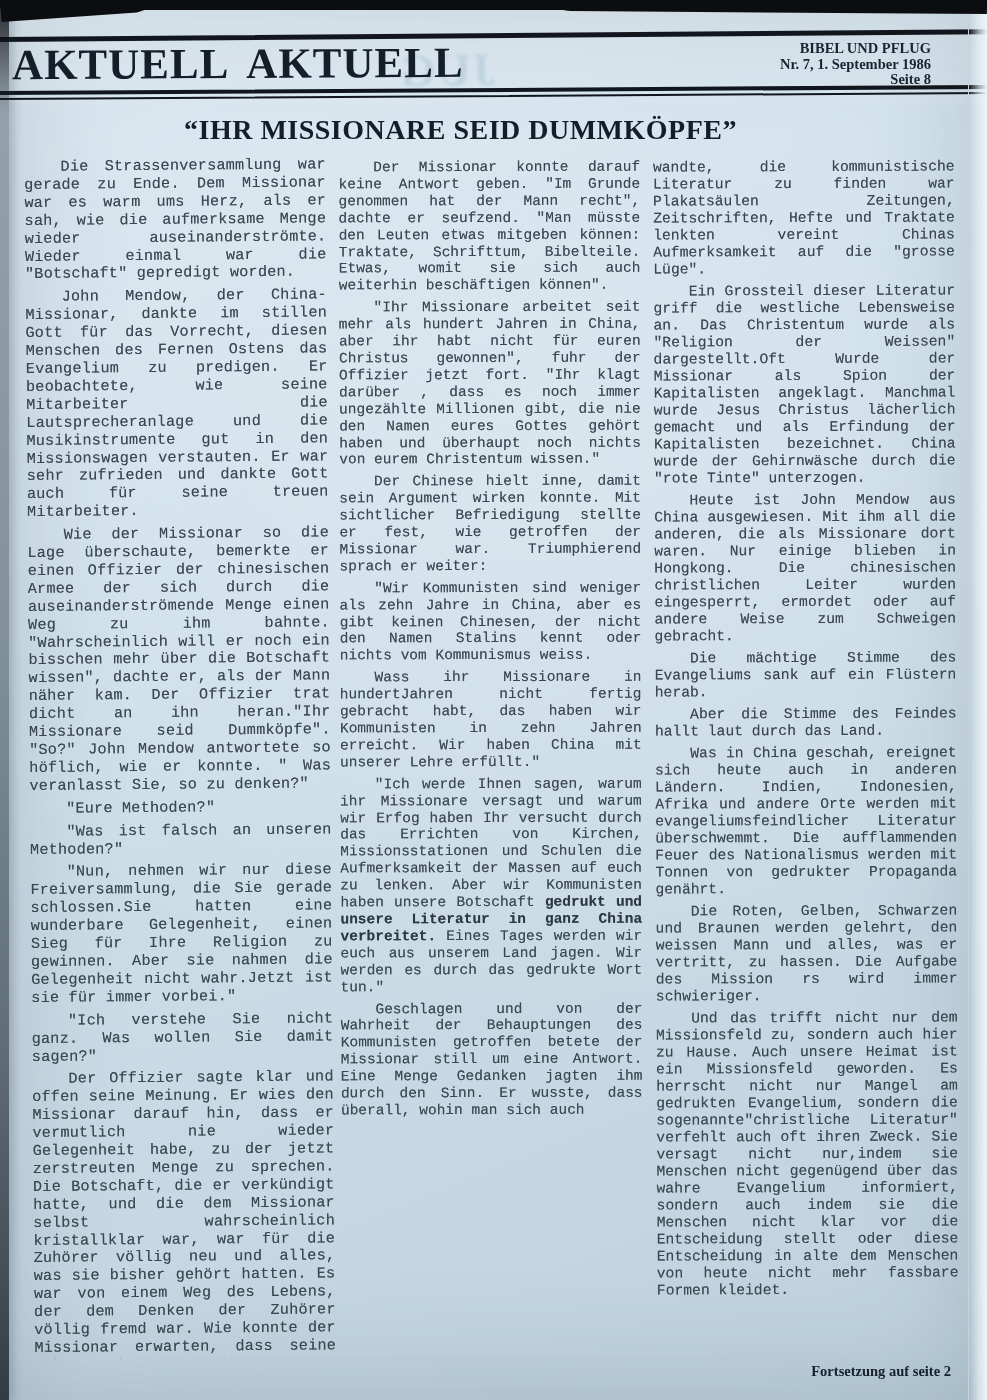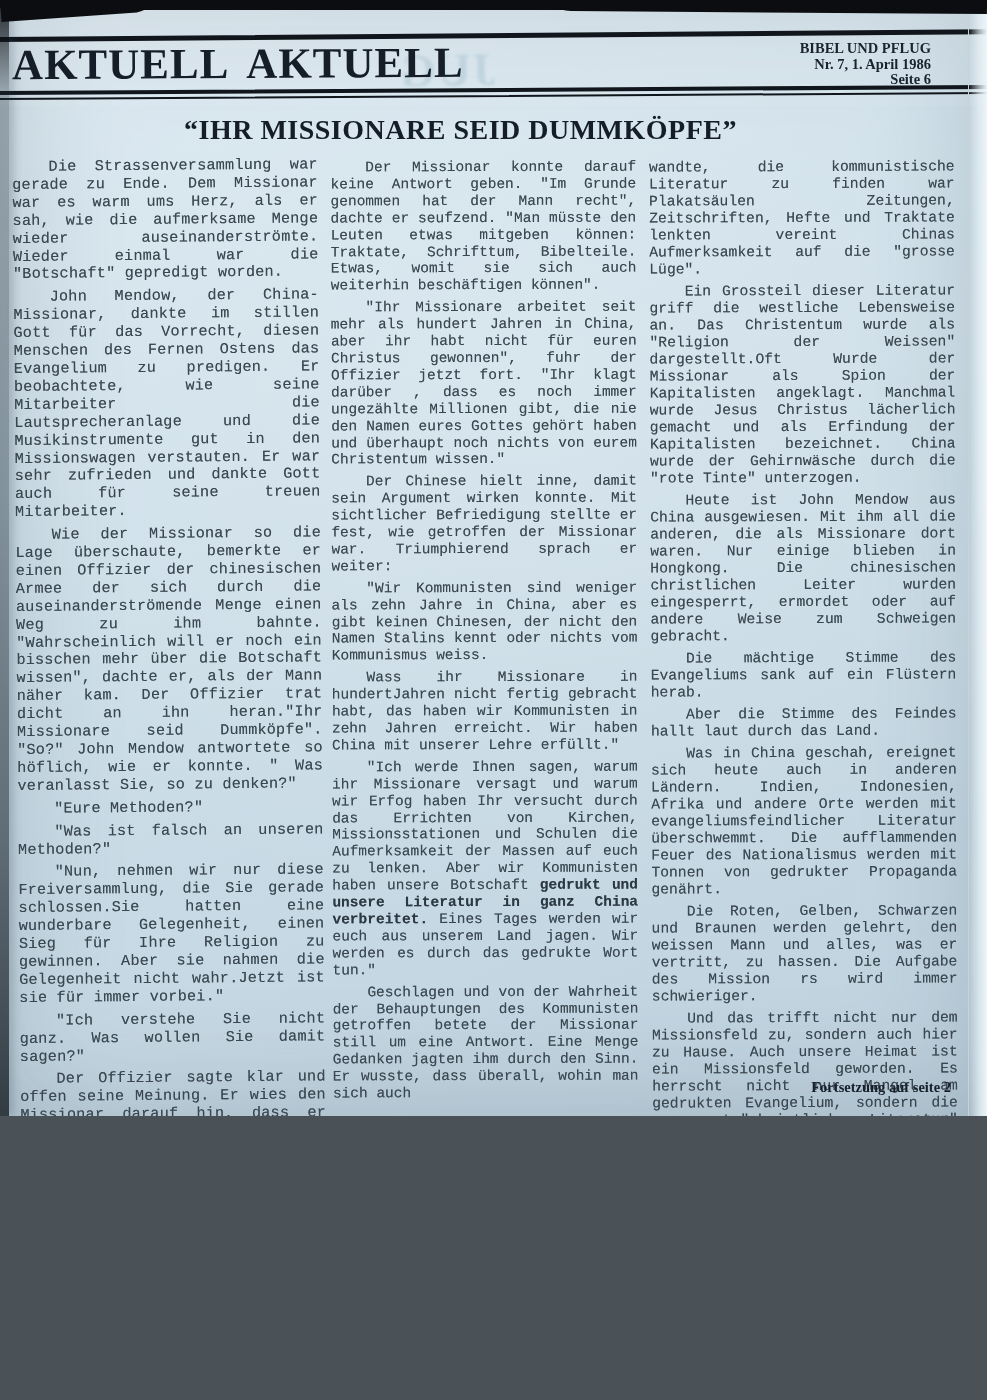--- a/index.html
+++ b/index.html
@@ -5,21 +5,21 @@
   :root{
     --paper:#cfe0ea;
     --paper-light:#e0edf4;
     --ink:#3a4750;
     --headline-ink:#141d28;
     --rule:#10161c;
   }
   html,body{margin:0;padding:0;background:#4a5257;}
   .page{
     position:relative;
-    width:987px;height:1116px;
+    width:987px;height:1400px;
     margin:0 auto;
     overflow:hidden;
     background:
       radial-gradient(ellipse 1200px 900px at 55% 35%, rgba(255,255,255,0.20), rgba(255,255,255,0) 60%),
       linear-gradient(158deg,#dce9f1 0%, var(--paper) 38%, #c6d8e3 72%, #bed1dd 100%);
     box-shadow: inset 0 0 120px rgba(60,80,95,0.25);
     font-family:"Liberation Serif", serif;
   }
 
   
@@ -68,21 +68,21 @@
 
   
   .headline{position:relative;z-index:2;text-align:center;padding:8px 96px 0 30px;color:var(--headline-ink);}
   .headline .hl1{font:bold 28px/1.15 "Liberation Serif", serif;letter-spacing:0.5px;}
   .headline .hl2{font:bold 26px/1.15 "Liberation Serif", serif;margin-top:3px;}
 
   
   .columns{
     position:relative;z-index:2;
     display:flex;gap:14px;
-    padding:0 30px 0 12px;
+    padding:0 30px 0 24px;
     margin-top:13px;
     height:1200px;
   }
   .col{
     flex:1 1 0;min-width:0;overflow:hidden;
     font-family:"Liberation Mono","DejaVu Sans Mono", monospace;
     color:var(--ink);
     text-align:justify;
     text-shadow:0 0 0.5px rgba(58,71,80,0.55);
   }
@@ -107,22 +107,22 @@
   <div class="scan-top"></div>
   <div class="scan-left"></div>
   <div class="scan-right"></div>
   <div class="ghost-smudge">JUG</div>
 
   <header class="masthead">
     <div class="rule-top"></div>
     <h1 class="masthead-title">AKTUELL AKTUELL</h1>
     <div class="pub-info">
       <div>BIBEL UND PFLUG</div>
-      <div>Nr. 7, 1. April 1986</div>
-      <div>Seite 6</div>
+      <div>Nr. 7, 1. September 1986</div>
+      <div>Seite 8</div>
     </div>
     <div class="rule-double">
       <div class="r1"></div>
       <div class="r2"></div>
     </div>
   </header>
 
   <section class="headline">
     <div class="hl1">“IHR MISSIONARE SEID DUMMKÖPFE”</div>
   </section>

